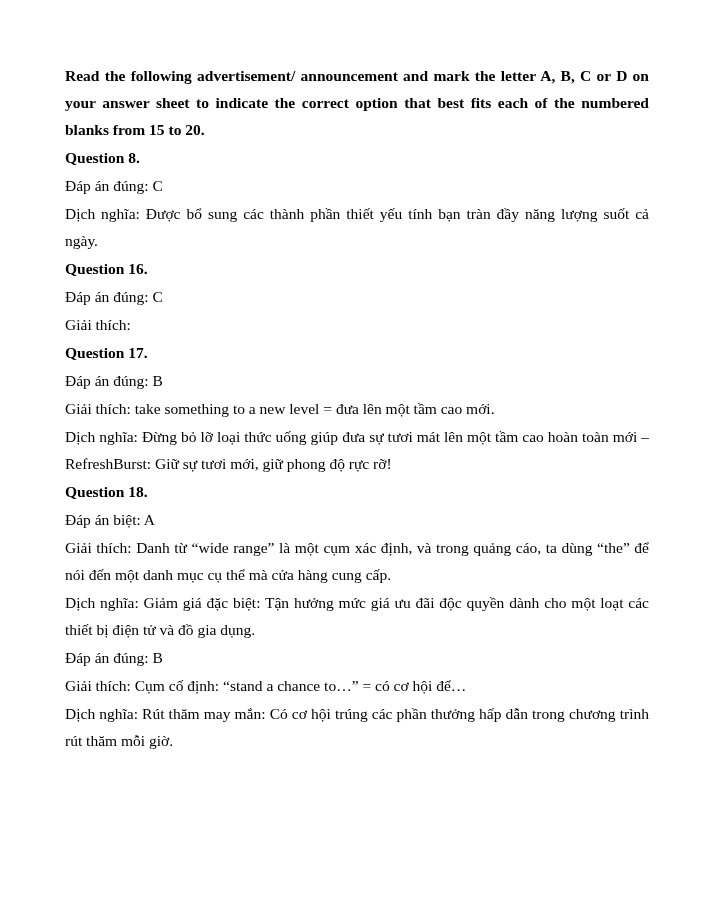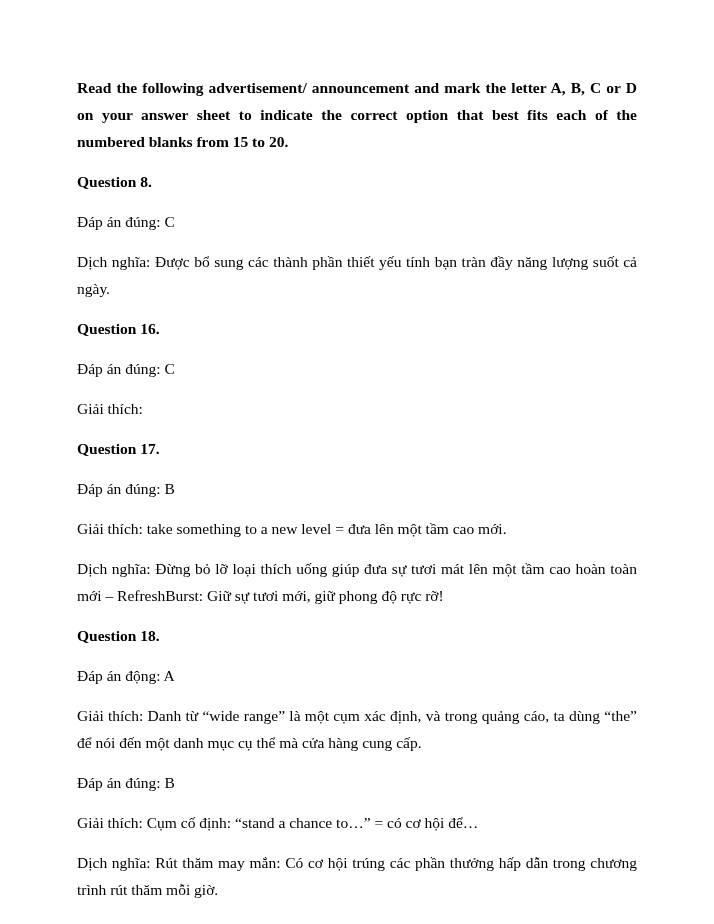--- a/index.html
+++ b/index.html
@@ -14,21 +14,21 @@
     box-sizing: border-box;
     background: #ffffff;
     color: #000000;
     padding: 61px 64px 0 64px;
     font-family: "Liberation Serif", "DejaVu Serif", serif;
     font-size: 15.5px;
     line-height: 27px;
     overflow: hidden;
   }
   .para {
-    margin: 13px;
+    margin: 1px;
     text-align: justify;
   }
   .bold {
     font-weight: bold;
   }
 </style>
 </head>
 <body>
 
 <div class="page">
@@ -44,27 +44,28 @@
   <section>
     <p class="para bold">Question 16.</p>
     <p class="para">Đáp án đúng: C</p>
     <p class="para">Giải thích:</p>
   </section>
 
   <section>
     <p class="para bold">Question 17.</p>
     <p class="para">Đáp án đúng: B</p>
     <p class="para">Giải thích: take something to a new level = đưa lên một tầm cao mới.</p>
-    <p class="para">Dịch nghĩa: Đừng bỏ lỡ loại thích uống giúp đưa sự tươi mát lên một tầm cao hoàn toàn mới – RefreshBurst: Giữ sự tươi mới, giữ phong độ rực rỡ!</p>
+    <p class="para">Dịch nghĩa: Đừng bỏ lỡ loại thức uống giúp đưa sự tươi mát lên một tầm cao hoàn toàn mới – RefreshBurst: Giữ sự tươi mới, giữ phong độ rực rỡ!</p>
   </section>
 
   <section>
     <p class="para bold">Question 18.</p>
-    <p class="para">Đáp án động: A</p>
+    <p class="para">Đáp án biệt: A</p>
     <p class="para">Giải thích: Danh từ “wide range” là một cụm xác định, và trong quảng cáo, ta dùng “the” để nói đến một danh mục cụ thể mà cửa hàng cung cấp.</p>
+    <p class="para">Dịch nghĩa: Giảm giá đặc biệt: Tận hưởng mức giá ưu đãi độc quyền dành cho một loạt các thiết bị điện tử và đồ gia dụng.</p>
   </section>
 
   <section>
     <p class="para">Đáp án đúng: B</p>
     <p class="para">Giải thích: Cụm cố định: “stand a chance to…” = có cơ hội để…</p>
     <p class="para">Dịch nghĩa: Rút thăm may mắn: Có cơ hội trúng các phần thưởng hấp dẫn trong chương trình rút thăm mỗi giờ.</p>
   </section>
 
 </div>
 

